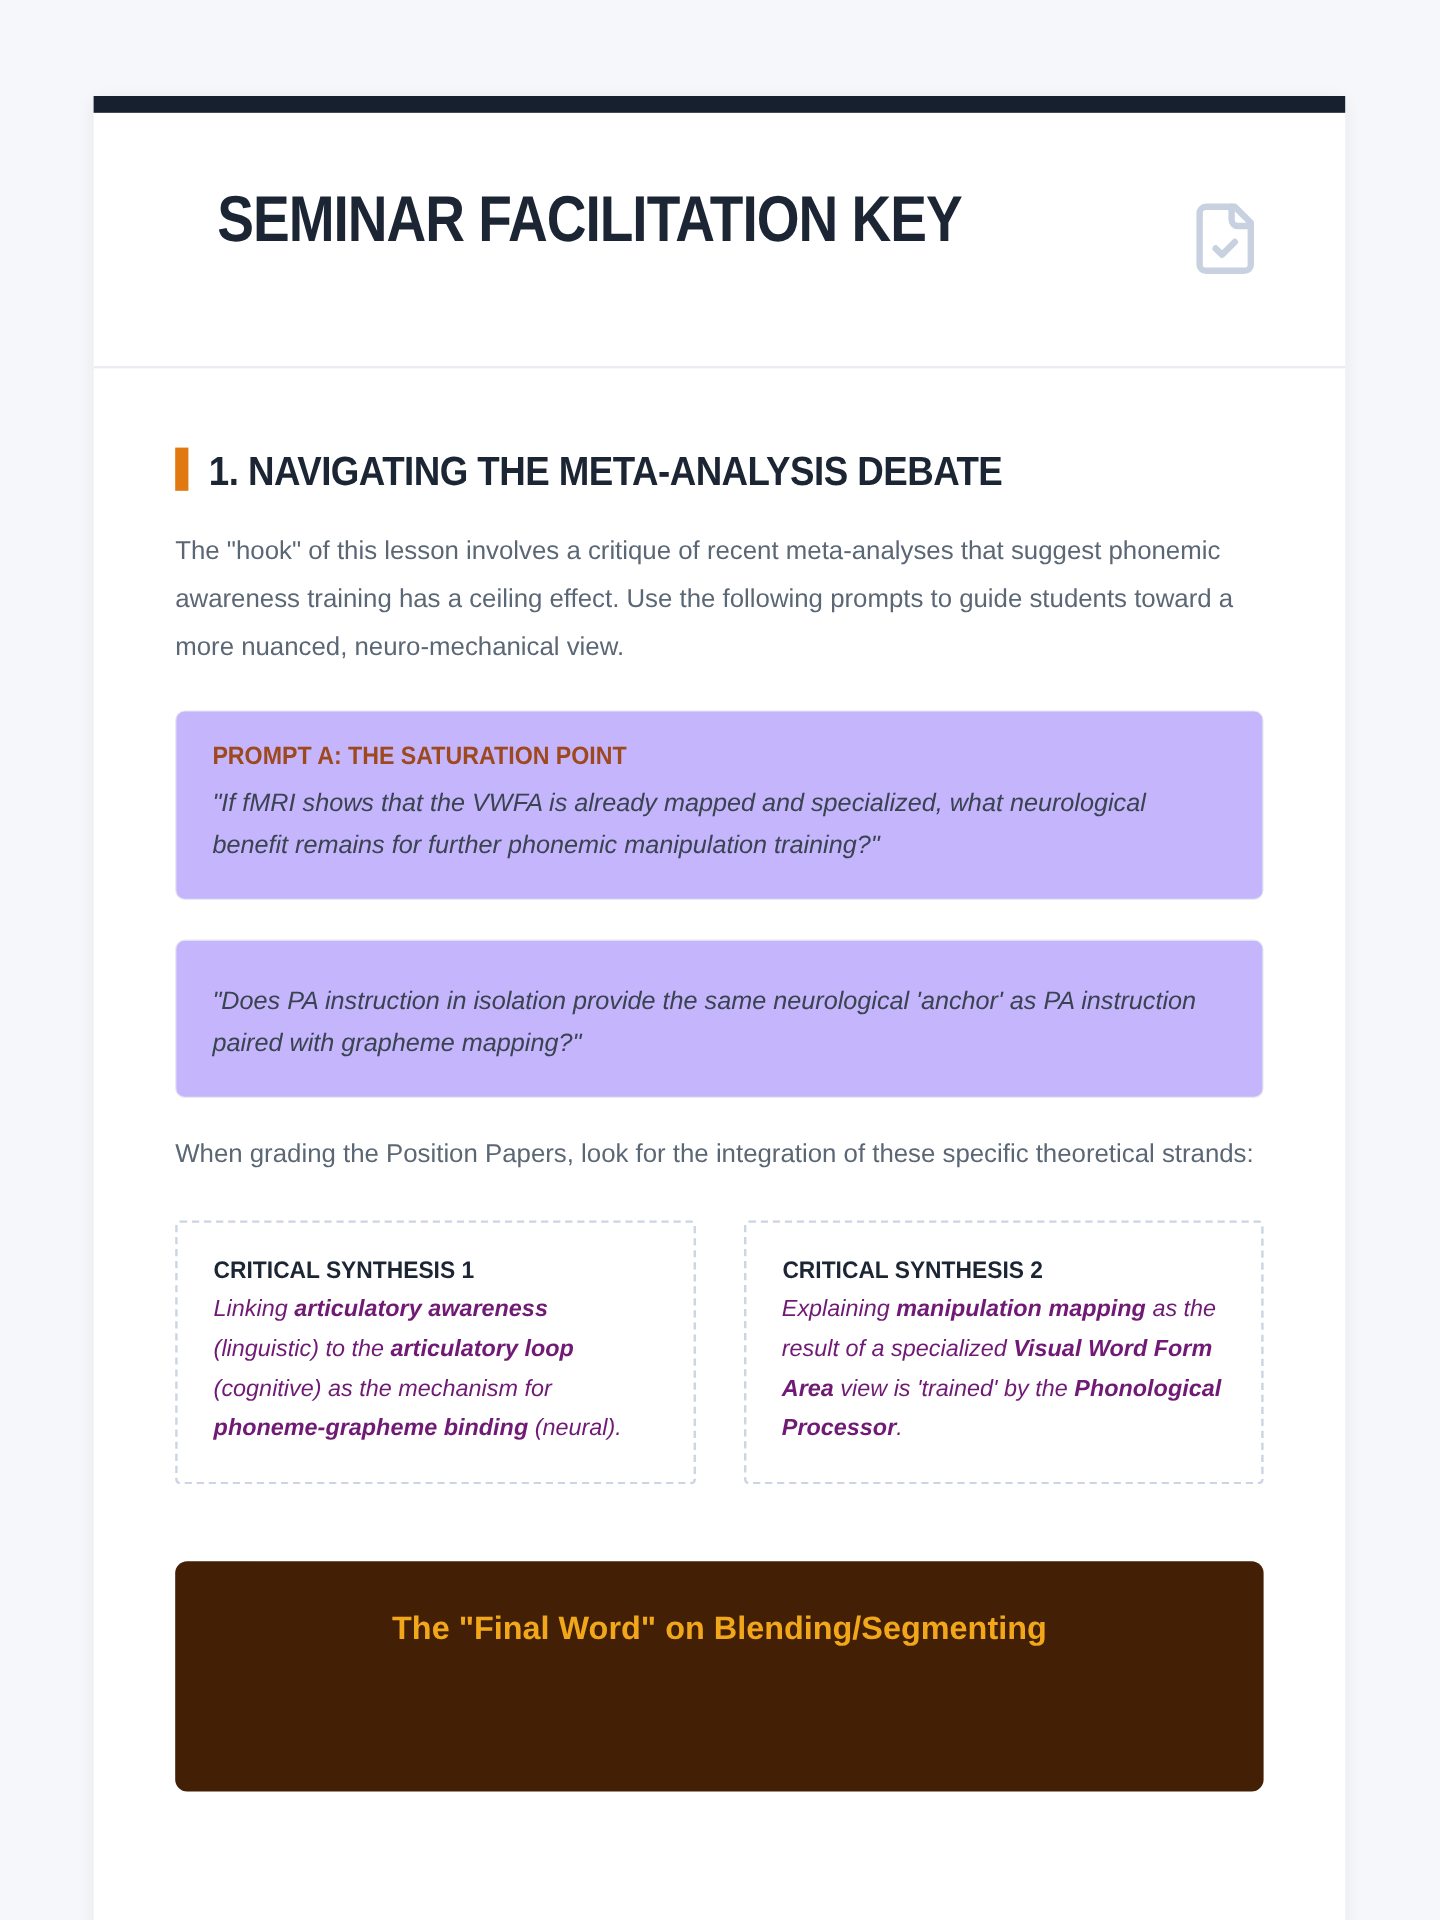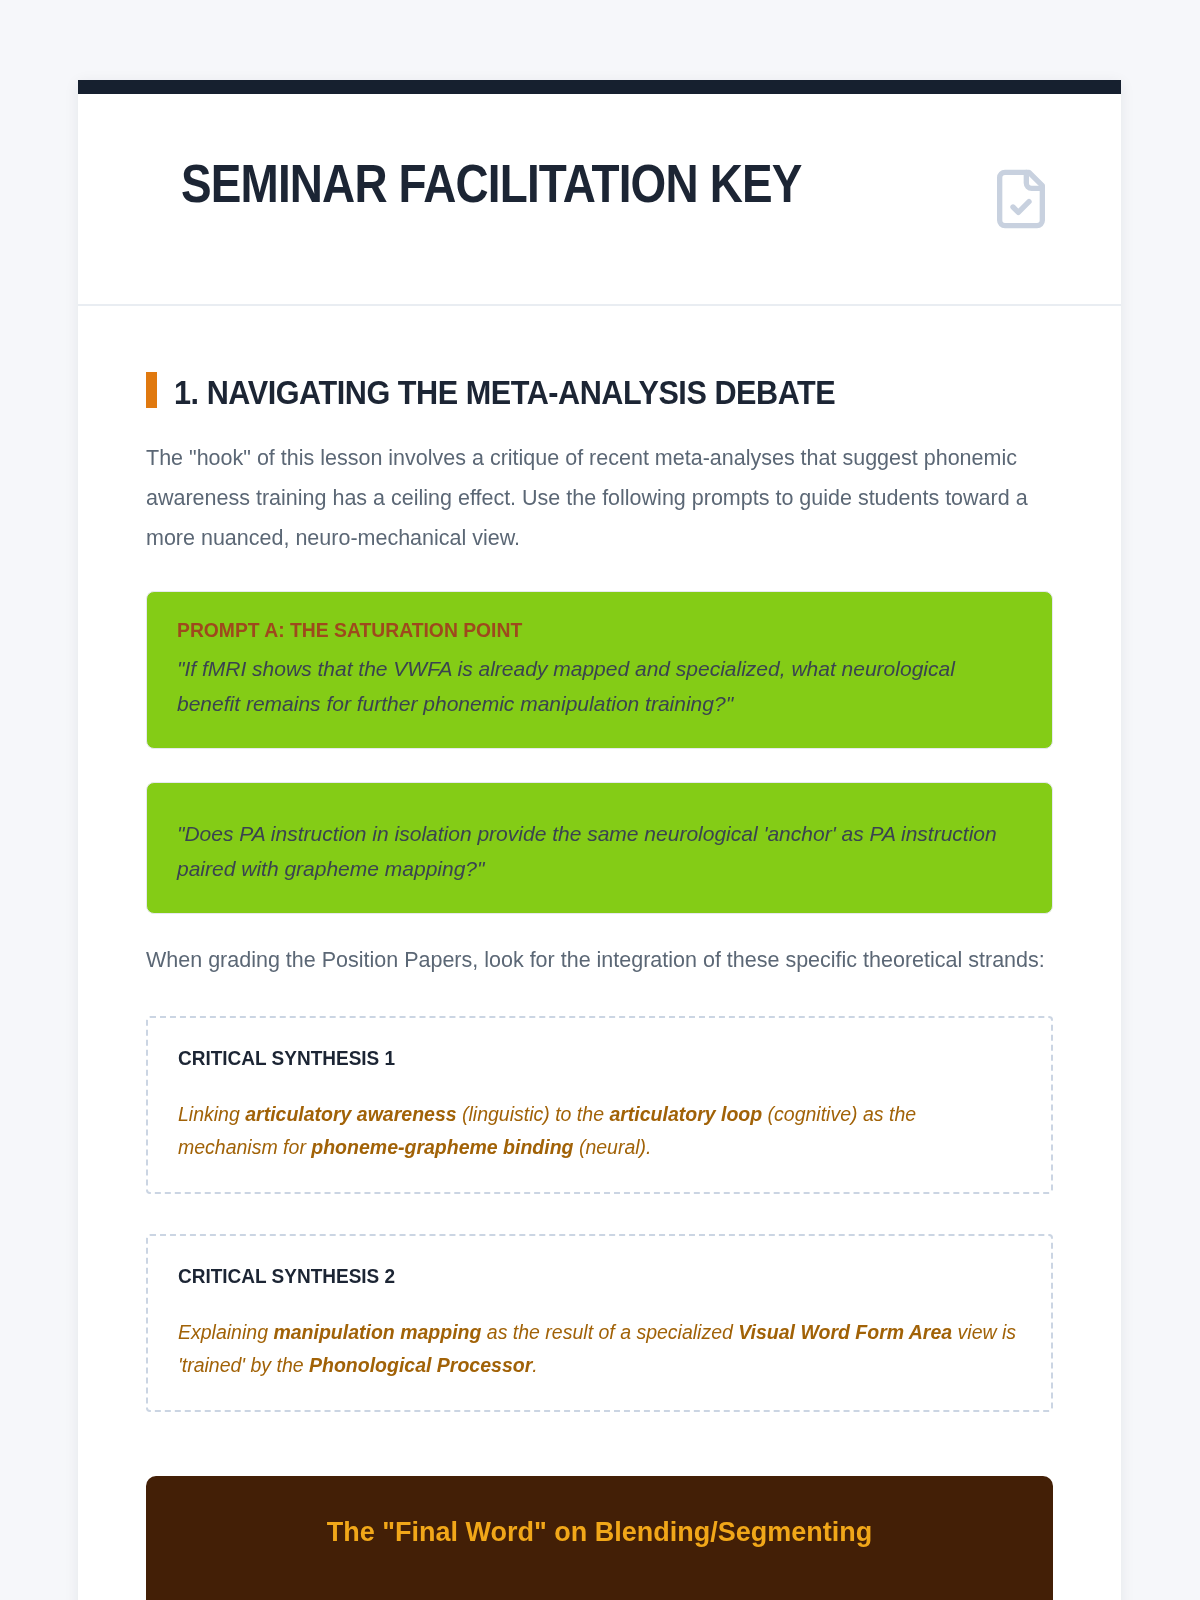--- a/index.html
+++ b/index.html
@@ -71,21 +71,21 @@
   }
   .section-heading h2 .condense { transform: scaleX(0.9); }
   .intro {
     margin-top: 26px;
     font-size: 21.5px;
     line-height: 40px;
     color: #5b6775;
   }
   .prompt-card {
     margin-top: 33px;
-    background: #84cc16;
+    background: #c4b5fd;
     border: 1px solid #e6e9ef;
     border-radius: 8px;
     padding: 25px 30px 27px 30px;
   }
   .prompt-label {
     font-size: 21px;
     line-height: 26px;
     font-weight: 700;
     color: #9e491d;
     letter-spacing: 0;
@@ -93,43 +93,43 @@
   .prompt-label .condense { transform: scaleX(0.92); }
   .prompt-quote {
     margin-top: 8px;
     font-size: 21px;
     line-height: 35px;
     font-style: italic;
     color: #3a4350;
   }
   .synth-grid {
     display: grid;
-    grid-template-columns: 1fr;
+    grid-template-columns: 1fr 1fr;
     gap: 40px;
     margin-top: 36px;
   }
   .synth-card {
     border: 2px dashed #cbd5e3;
     border-radius: 4px;
     padding: 28px 30px;
     background: #ffffff;
   }
   .synth-title {
     font-size: 20px;
     line-height: 24px;
     font-weight: 800;
     color: #1c2534;
   }
   .synth-title .condense { transform: scaleX(0.95); }
   .synth-body {
-    margin-top: 28px;
+    margin-top: 4px;
     font-size: 19.5px;
     line-height: 33px;
     font-style: italic;
-    color: #a16207;
+    color: #701a75;
   }
   .synth-body span { font-weight: 400; }
   .synth-body span.b { font-weight: 700; }
   .banner {
     margin-top: 64px;
     background: #431f06;
     border-radius: 10px;
     padding: 40px 24px 120px 24px;
     text-align: center;
   }

